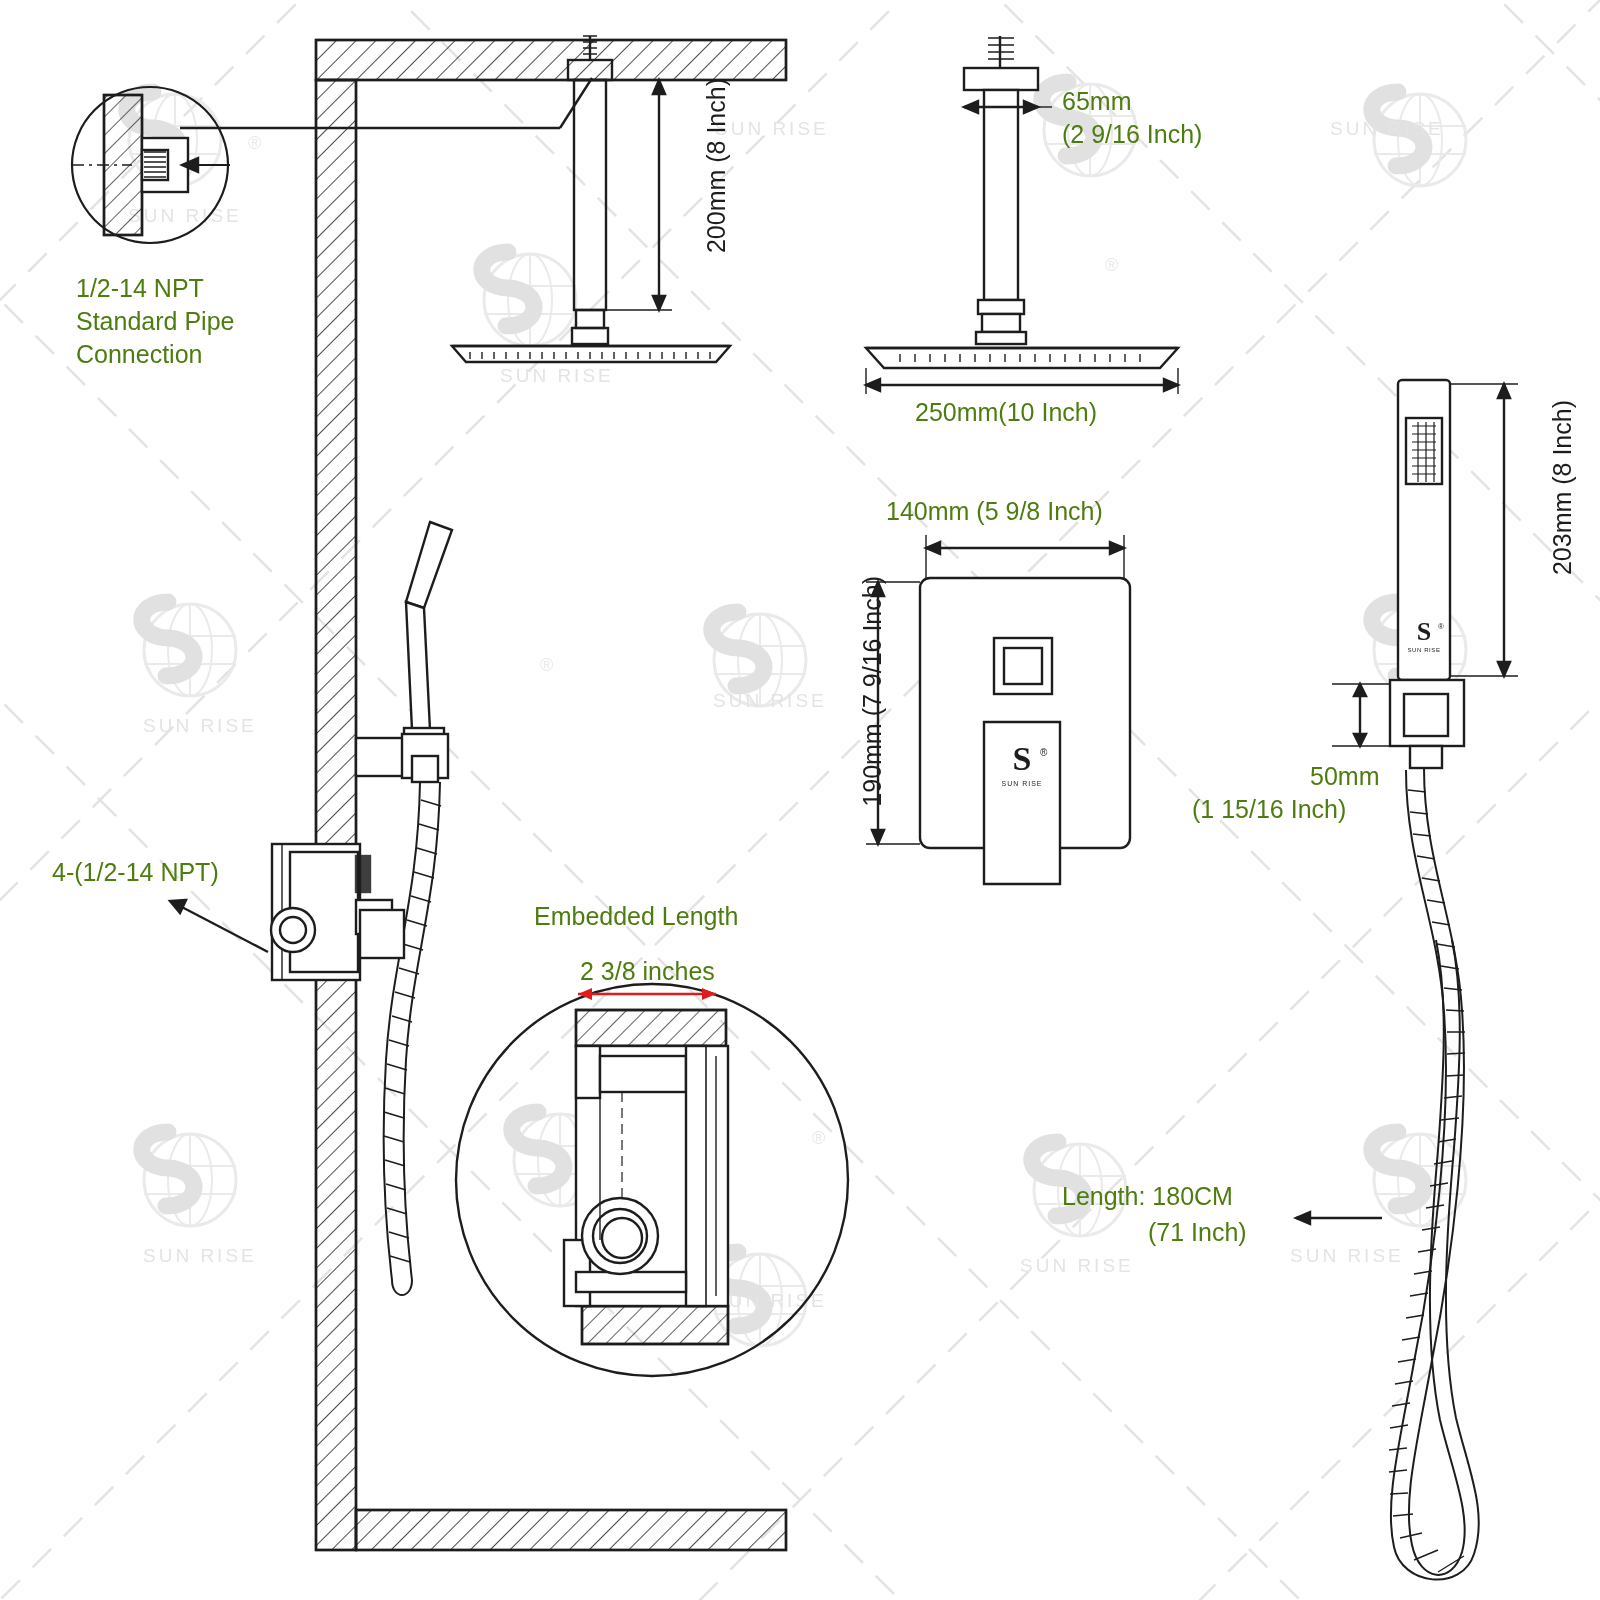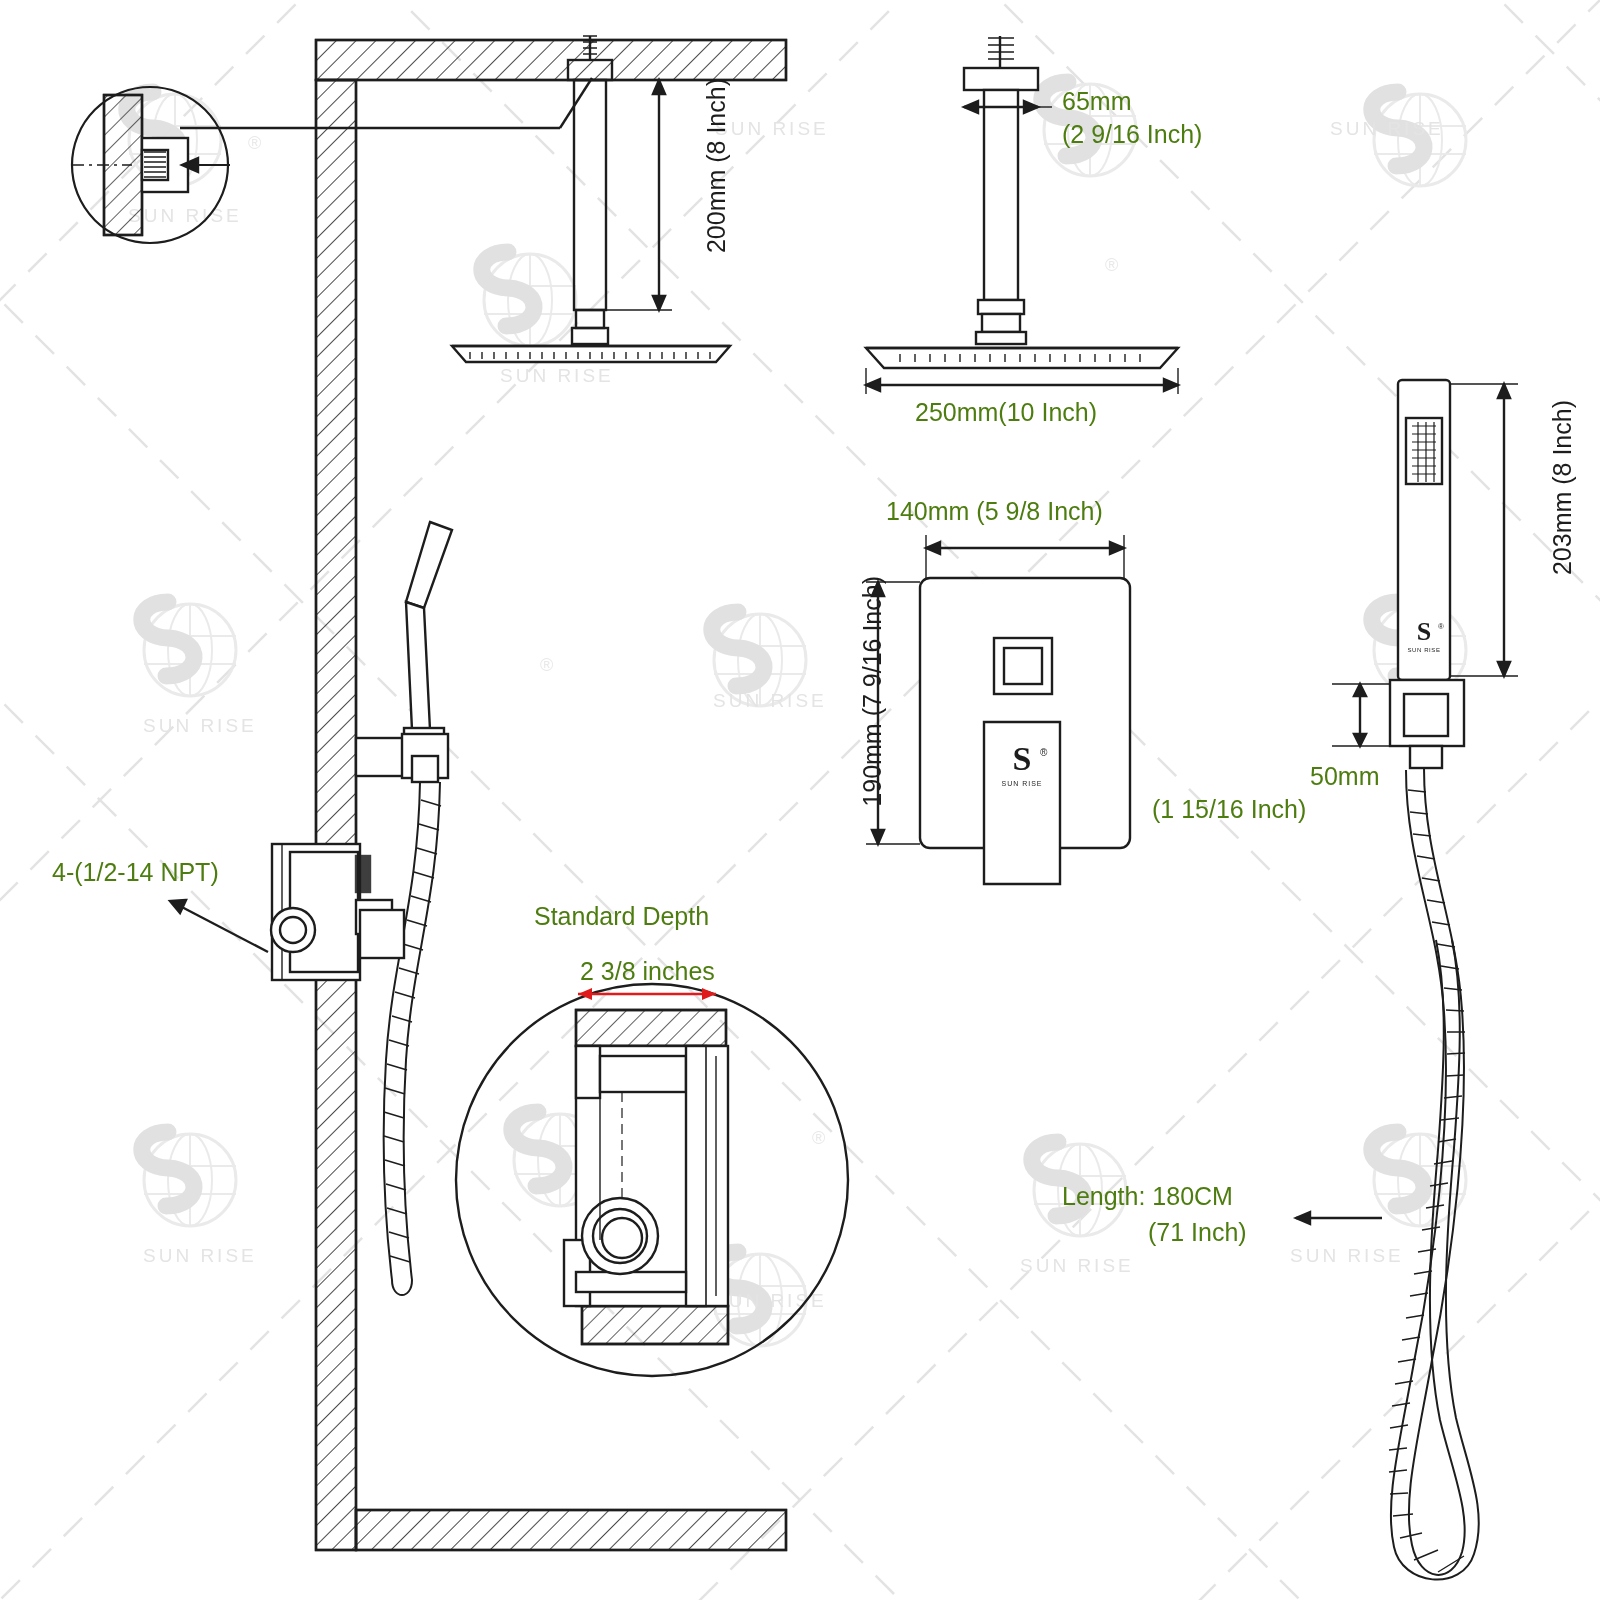--- a/index.html
+++ b/index.html
@@ -307,37 +307,40 @@
       <text x="18" y="-14" font-family="Liberation Sans, sans-serif" font-size="10" fill="#1d1d1d">®</text>
       <text x="0" y="16" font-family="Liberation Sans, sans-serif" font-size="7" fill="#1d1d1d" text-anchor="middle" letter-spacing="1">SUN RISE</text>
     </g>
     <g transform="translate(1424,640)">
       <text x="0" y="0" font-family="Liberation Serif, serif" font-size="26" font-weight="bold" fill="#1d1d1d" text-anchor="middle">S</text>
       <text x="14" y="-11" font-family="Liberation Sans, sans-serif" font-size="8" fill="#1d1d1d">®</text>
       <text x="0" y="12" font-family="Liberation Sans, sans-serif" font-size="6" fill="#1d1d1d" text-anchor="middle" letter-spacing="0.6">SUN RISE</text>
     </g>
   </svg>
 
+  <div class="lbl" style="left:76px;top:272px;">1/2-14 NPT
+Standard Pipe
+Connection</div>
 
   <div class="vert" style="left:700px;top:78px;transform:rotate(-90deg) translate(-100%,0);">200mm (8 Inch)</div>
 
   <div class="lbl" style="left:1062px;top:85px;">65mm</div>
   <div class="lbl" style="left:1062px;top:118px;">(2 9/16 Inch)</div>
 
   <div class="lbl" style="left:915px;top:396px;">250mm(10 Inch)</div>
 
   <div class="lbl" style="left:886px;top:495px;">140mm (5 9/8 Inch)</div>
   <div class="vert" style="left:856px;top:576px;transform:rotate(-90deg) translate(-100%,0);">190mm (7 9/16 Inch)</div>
 
   <div class="vert" style="left:1546px;top:400px;transform:rotate(-90deg) translate(-100%,0);">203mm (8 Inch)</div>
 
   <div class="lbl" style="left:1310px;top:760px;">50mm</div>
-  <div class="lbl" style="left:1152px;top:793px;">(1 15/16 Inch)</div>
+  <div class="lbl" style="left:1192px;top:793px;">(1 15/16 Inch)</div>
 
   <div class="lbl" style="left:52px;top:856px;">4-(1/2-14 NPT)</div>
 
-  <div class="lbl" style="left:534px;top:900px;">Standard Depth</div>
+  <div class="lbl" style="left:534px;top:900px;">Embedded Length</div>
   <div class="lbl" style="left:580px;top:955px;">2 3/8 inches</div>
 
   <div class="lbl" style="left:1062px;top:1180px;">Length: 180CM</div>
   <div class="lbl" style="left:1148px;top:1216px;">(71 Inch)</div>
 
 </div>
 
 </body></html>

